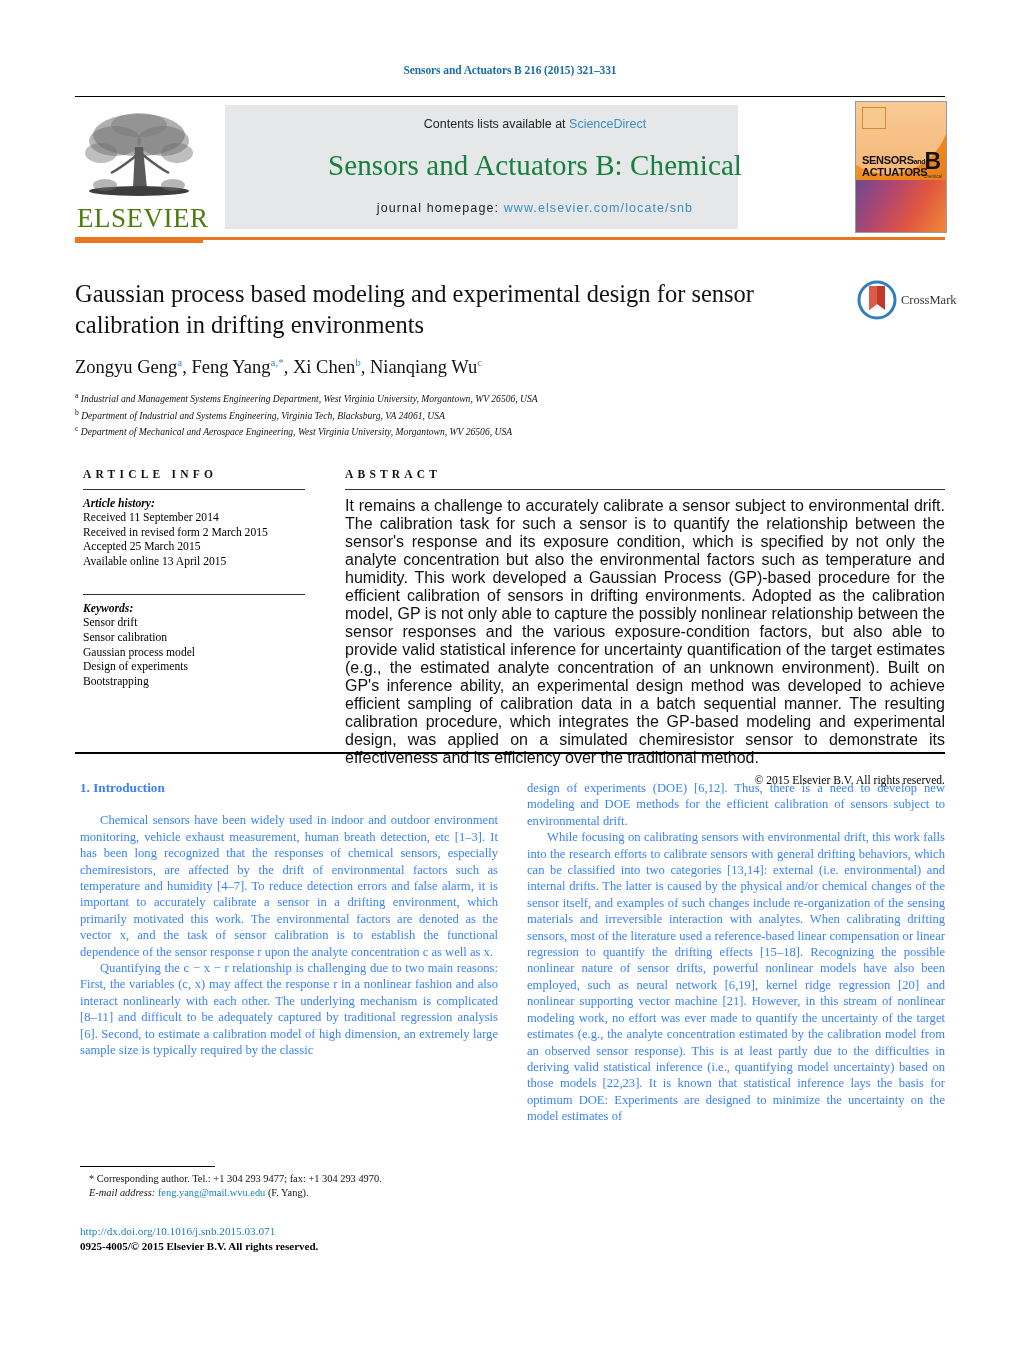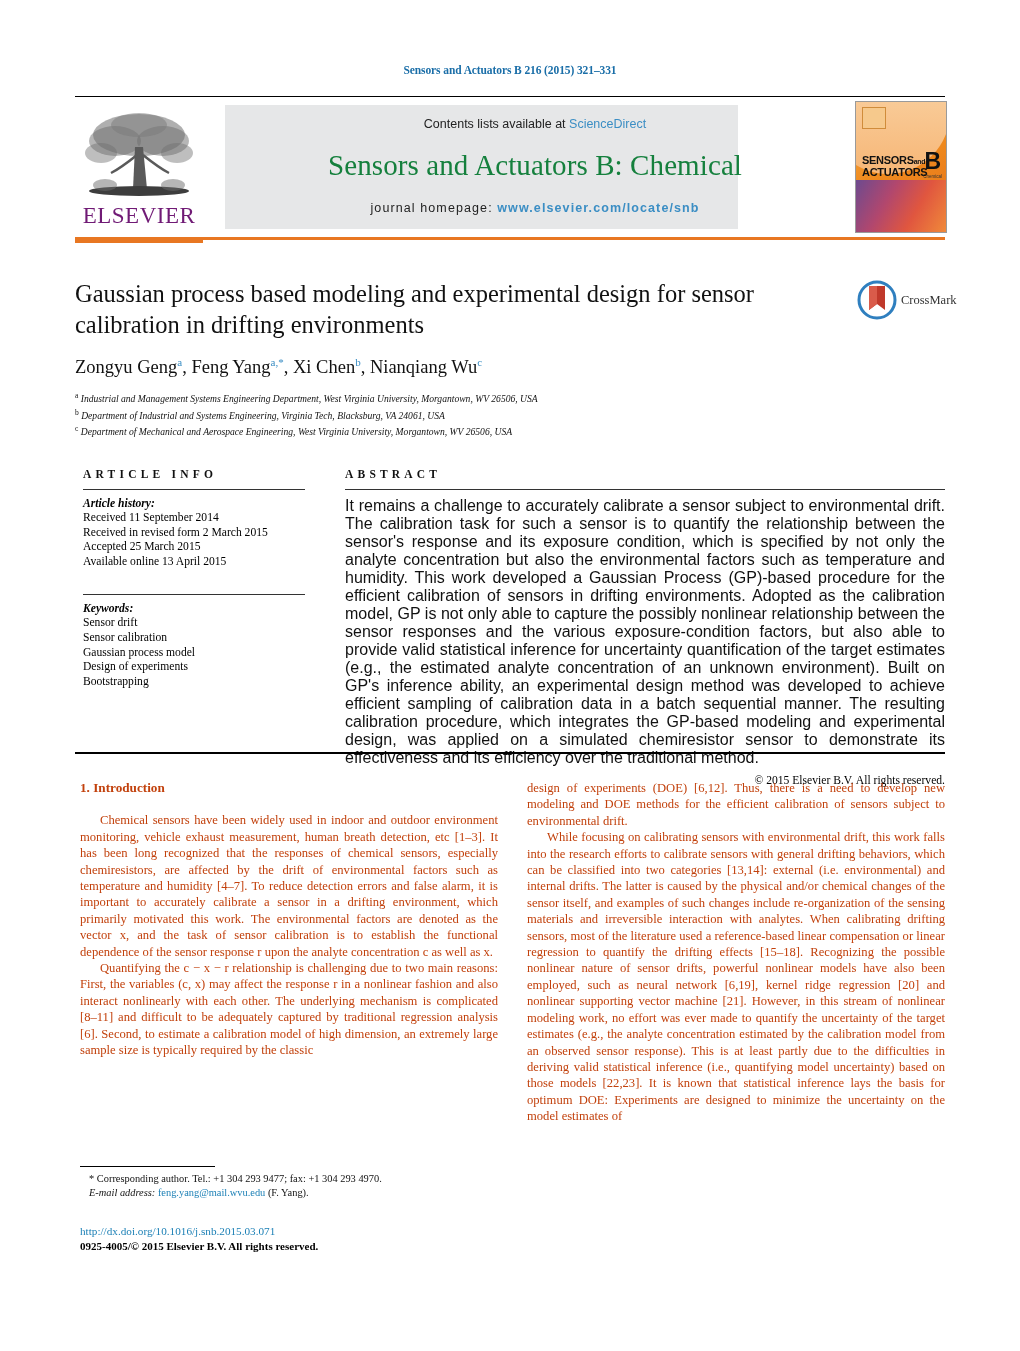--- a/index.html
+++ b/index.html
@@ -53,23 +53,23 @@
     height: 126px;
   }
   .tree-svg { display:block; }
   .elsevier-word {
     position: absolute;
     left: 2px;
     top: 96px;
     width: 124px;
     text-align: center;
     font-family: "Liberation Serif", serif;
-    font-size: 23px;
+    font-size: 27px;
     letter-spacing: 0.5px;
-    color: #701a75;
+    color: #4d7c0f;
     font-weight: normal;
   }
   .elsevier-rule {
     position: absolute;
     left: 0px;
     top: 130px;
     width: 128px;
     height: 6px;
     background: #E87722;
   }
@@ -110,21 +110,21 @@
     position: absolute;
     left: 0;
     top: 96px;
     width: 620px;
     text-align: center;
     font-family: "Liberation Sans", sans-serif;
     font-size: 12.5px;
     letter-spacing: 1.1px;
     color: #222;
   }
-  .homepage-line .url { color: #3b8ec4; font-weight: bold; }
+  .homepage-line .url { color: #3b8ec4; }
 
   .cover-thumb {
     position: absolute;
     left: 780px;
     top: 4px;
     width: 90px;
     height: 130px;
     border: 1px solid #9a9a9a;
     overflow: hidden;
     background: #f2a13b;
@@ -283,21 +283,21 @@
 
   
   .col {
     position: absolute;
     top: 780px;
     width: 418px;
     font-family: "Liberation Serif", serif;
     font-size: 12.6px;
     line-height: 16.4px;
     text-align: justify;
-    color: #c2410c;
+    color: #3b82f6;
   }
   .col-left  { left: 80px; }
   .col-right { left: 527px; }
   .sec-title {
     font-weight: bold;
     font-size: 13.2px;
     margin: 0 0 16px 0;
   }
   .col p { margin: 0; text-indent: 20px; }
   .col p.first { text-indent: 20px; }

